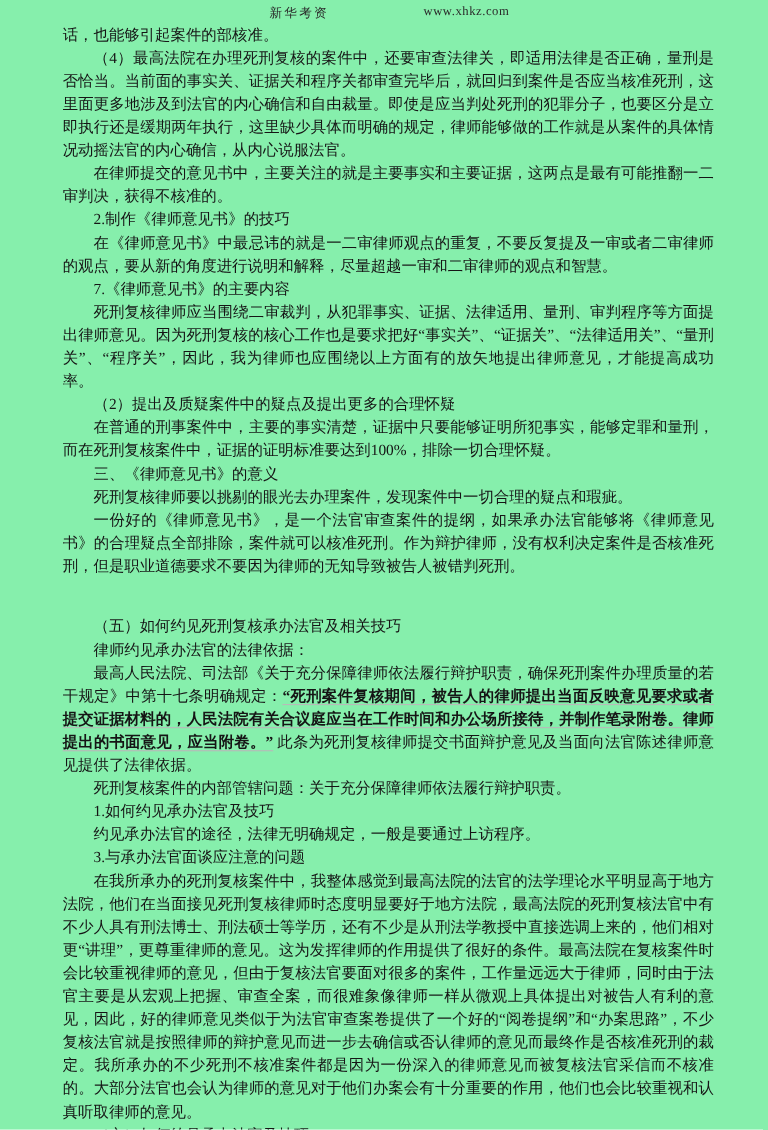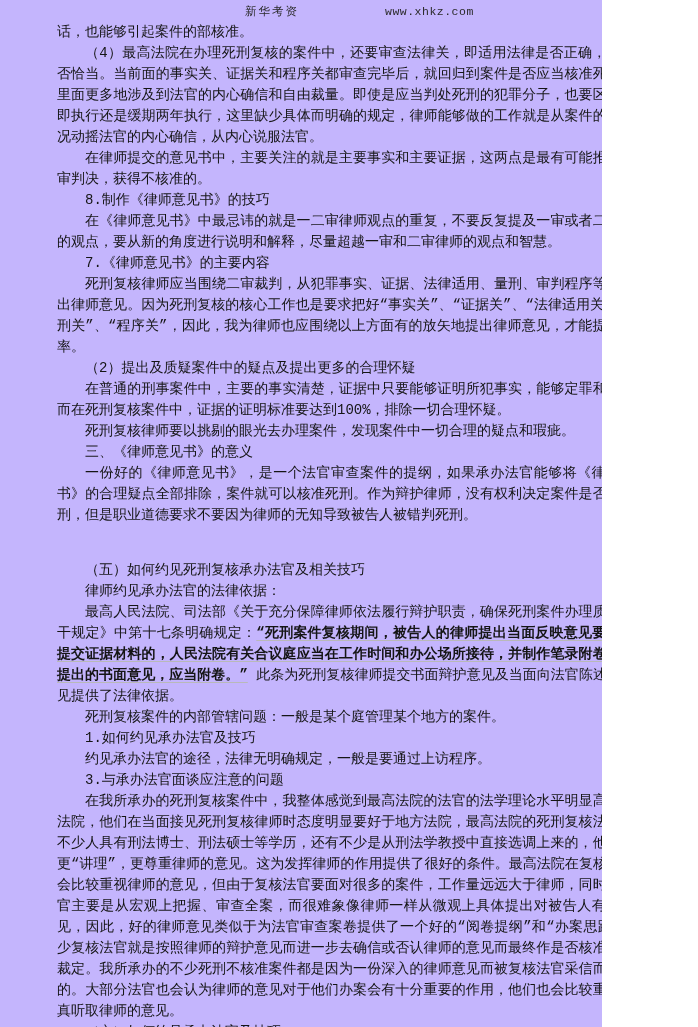--- a/index.html
+++ b/index.html
@@ -2,25 +2,25 @@
 <html><head>
 <meta charset="utf-8">
 <style>
   html, body {
     margin: 0;
     padding: 0;
     background: #ffffff;
   }
   .page {
     position: relative;
-    width: 602px;
+    width: 698px;
     height: 1027px;
-    background: #c4b5fd;
+    background: #86efac;
     overflow: hidden;
-    font-family: Liberation Mono, monospace;
+    font-family: Liberation Serif, serif;
     color: #151515;
   }
   .page-header {
     position: absolute;
     top: 2px;
     left: 0;
     width: 698px;
     height: 18px;
     font-size: 11.5px;
     color: #2a2a2a;
@@ -73,33 +73,33 @@
 
   <div class="page-header">
     <span class="site-name">新华考资</span>
     <span class="site-url">www.xhkz.com</span>
   </div>
 
   <div class="content">
     <p class="flush">话，也能够引起案件的部核准。</p>
     <p>（4）最高法院在办理死刑复核的案件中，还要审查法律关，即适用法律是否正确，量刑是否恰当。当前面的事实关、证据关和程序关都审查完毕后，就回归到案件是否应当核准死刑，这里面更多地涉及到法官的内心确信和自由裁量。即使是应当判处死刑的犯罪分子，也要区分是立即执行还是缓期两年执行，这里缺少具体而明确的规定，律师能够做的工作就是从案件的具体情况动摇法官的内心确信，从内心说服法官。</p>
     <p>在律师提交的意见书中，主要关注的就是主要事实和主要证据，这两点是最有可能推翻一二审判决，获得不核准的。</p>
-    <p>8.制作《律师意见书》的技巧</p>
+    <p>2.制作《律师意见书》的技巧</p>
     <p>在《律师意见书》中最忌讳的就是一二审律师观点的重复，不要反复提及一审或者二审律师的观点，要从新的角度进行说明和解释，尽量超越一审和二审律师的观点和智慧。</p>
     <p>7.《律师意见书》的主要内容</p>
     <p>死刑复核律师应当围绕二审裁判，从犯罪事实、证据、法律适用、量刑、审判程序等方面提出律师意见。因为死刑复核的核心工作也是要求把好“事实关”、“证据关”、“法律适用关”、“量刑关”、“程序关”，因此，我为律师也应围绕以上方面有的放矢地提出律师意见，才能提高成功率。</p>
     <p>（2）提出及质疑案件中的疑点及提出更多的合理怀疑</p>
     <p>在普通的刑事案件中，主要的事实清楚，证据中只要能够证明所犯事实，能够定罪和量刑，而在死刑复核案件中，证据的证明标准要达到100%，排除一切合理怀疑。</p>
+    <p>三、《律师意见书》的意义</p>
     <p>死刑复核律师要以挑剔的眼光去办理案件，发现案件中一切合理的疑点和瑕疵。</p>
-    <p>三、《律师意见书》的意义</p>
     <p>一份好的《律师意见书》，是一个法官审查案件的提纲，如果承办法官能够将《律师意见书》的合理疑点全部排除，案件就可以核准死刑。作为辩护律师，没有权利决定案件是否核准死刑，但是职业道德要求不要因为律师的无知导致被告人被错判死刑。</p>
     <p class="gap-before">（五）如何约见死刑复核承办法官及相关技巧</p>
     <p>律师约见承办法官的法律依据：</p>
     <p><span>最高人民法院、司法部《关于充分保障律师依法履行辩护职责，确保死刑案件办理质量的若干规定》中第十七条明确规定：</span><span class="bold-quote">“死刑案件复核期间，被告人的律师提出当面反映意见要求或者提交证据材料的，人民法院有关合议庭应当在工作时间和办公场所接待，并制作笔录附卷。律师提出的书面意见，应当附卷。”</span><span> 此条为死刑复核律师提交书面辩护意见及当面向法官陈述律师意见提供了法律依据。</span></p>
-    <p>死刑复核案件的内部管辖问题：一般是某个庭管理某个地方的案件。</p>
+    <p>死刑复核案件的内部管辖问题：关于充分保障律师依法履行辩护职责。</p>
     <p>1.如何约见承办法官及技巧</p>
     <p>约见承办法官的途径，法律无明确规定，一般是要通过上访程序。</p>
     <p>3.与承办法官面谈应注意的问题</p>
     <p>在我所承办的死刑复核案件中，我整体感觉到最高法院的法官的法学理论水平明显高于地方法院，他们在当面接见死刑复核律师时态度明显要好于地方法院，最高法院的死刑复核法官中有不少人具有刑法博士、刑法硕士等学历，还有不少是从刑法学教授中直接选调上来的，他们相对更“讲理”，更尊重律师的意见。这为发挥律师的作用提供了很好的条件。最高法院在复核案件时会比较重视律师的意见，但由于复核法官要面对很多的案件，工作量远远大于律师，同时由于法官主要是从宏观上把握、审查全案，而很难象像律师一样从微观上具体提出对被告人有利的意见，因此，好的律师意见类似于为法官审查案卷提供了一个好的“阅卷提纲”和“办案思路”，不少复核法官就是按照律师的辩护意见而进一步去确信或否认律师的意见而最终作是否核准死刑的裁定。我所承办的不少死刑不核准案件都是因为一份深入的律师意见而被复核法官采信而不核准的。大部分法官也会认为律师的意见对于他们办案会有十分重要的作用，他们也会比较重视和认真听取律师的意见。</p>
     <p>（六）如何约见承办法官及技巧</p>
   </div>
 
 </div>
 
 </body></html>

